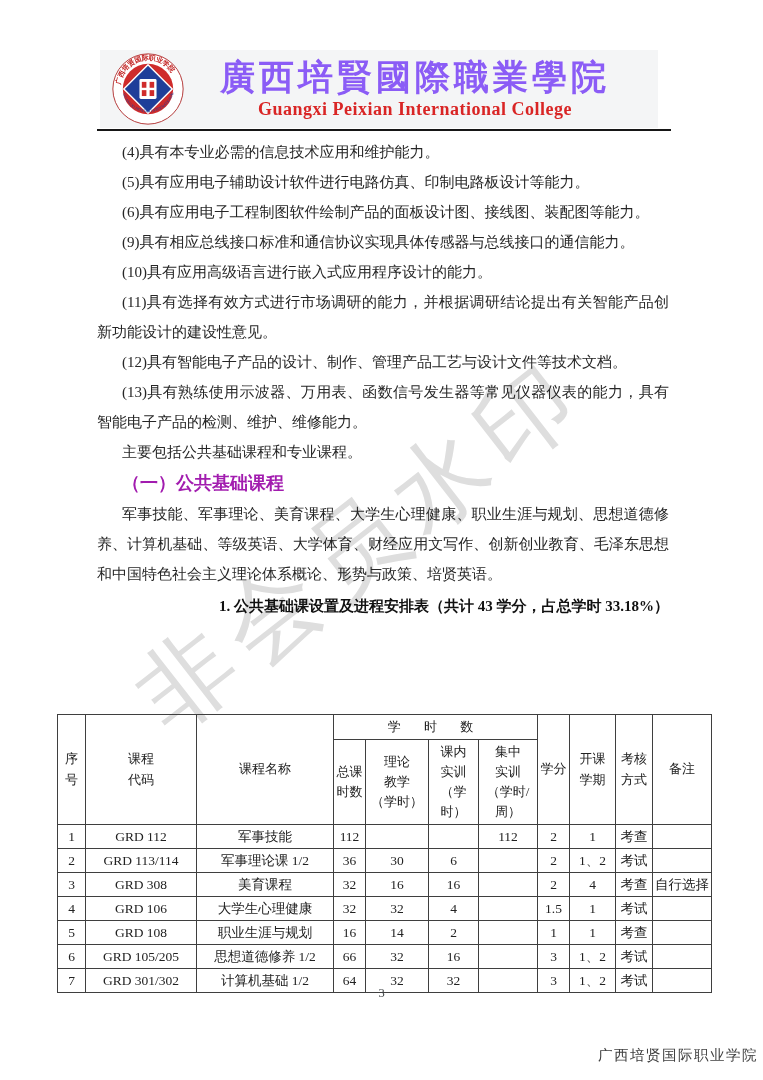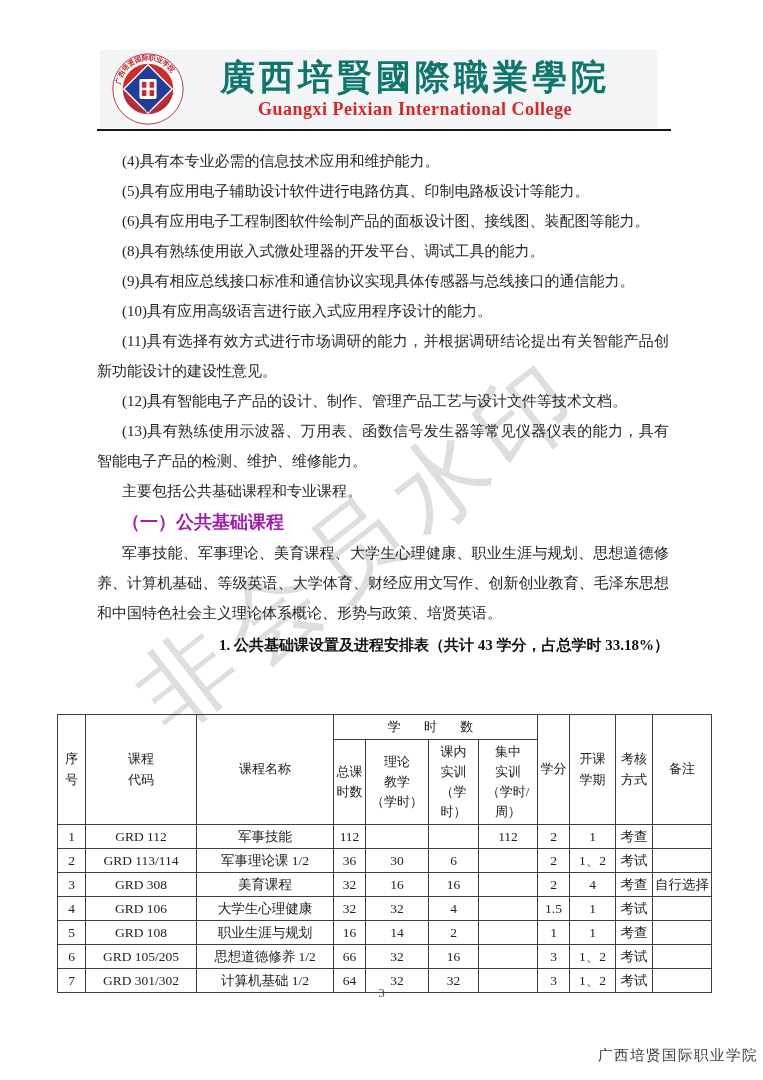--- a/index.html
+++ b/index.html
@@ -20,32 +20,32 @@
   }
 
   
   .header-band {
     position:absolute; left:100px; top:50px; width:558px; height:78px;
     background:#f4f5f6; display:flex; align-items:center; z-index:2;
   }
   .logo-wrap { margin-left:10px; width:76px; height:76px; flex:0 0 auto; }
   .titles { flex:1; text-align:center; padding-right:14px; }
   .college-zh {
-    color:#0f766e; font-size:35px; font-weight:bold; letter-spacing:4px;
+    color:#8b5cf6; font-size:35px; font-weight:bold; letter-spacing:4px;
     line-height:40px; font-family:"Liberation Serif",serif; white-space:nowrap;
   }
   .college-en {
     color:#d92525; font-size:18px; font-weight:bold; letter-spacing:0.5px;
     line-height:22px; font-family:"Liberation Serif",serif; white-space:nowrap;
   }
   .header-rule { position:absolute; left:97px; top:129px; width:574px; height:2px; background:#161616; z-index:2; }
 
   
   .textflow {
-    position:absolute; left:97px; top:146px; width:572px; height:578px; overflow:hidden;
+    position:absolute; left:97px; top:137px; width:572px; height:578px; overflow:hidden;
     font-size:15px; line-height:30px; color:#262626; z-index:1; text-align:justify;
   }
   .textflow p { margin:0; }
   p.item { text-indent:25px; }
   .section-heading {
     font-family:"Liberation Sans","DejaVu Sans",sans-serif;
     font-size:19px; font-weight:bold; color:#111;
     line-height:32px; margin:2px 0 0 0; padding-left:25px;
   }
   p.intro { text-indent:25px; line-height:30px; }
@@ -117,21 +117,20 @@
       <div class="college-zh">廣西培賢國際職業學院</div>
       <div class="college-en">Guangxi Peixian International College</div>
     </div>
   </div>
   <div class="header-rule"></div>
 
   <div class="textflow">
     <p class="item">(4)具有本专业必需的信息技术应用和维护能力。</p>
     <p class="item">(5)具有应用电子辅助设计软件进行电路仿真、印制电路板设计等能力。</p>
     <p class="item">(6)具有应用电子工程制图软件绘制产品的面板设计图、接线图、装配图等能力。</p>
-    <p class="item">(8)具有熟练使用嵌入式微处理器的开发平台、调试工具的能力。</p>
     <p class="item">(9)具有相应总线接口标准和通信协议实现具体传感器与总线接口的通信能力。</p>
     <p class="item">(10)具有应用高级语言进行嵌入式应用程序设计的能力。</p>
     <p class="item">(11)具有选择有效方式进行市场调研的能力，并根据调研结论提出有关智能产品创新功能设计的建设性意见。</p>
     <p class="item">(12)具有智能电子产品的设计、制作、管理产品工艺与设计文件等技术文档。</p>
     <p class="item">(13)具有熟练使用示波器、万用表、函数信号发生器等常见仪器仪表的能力，具有智能电子产品的检测、维护、维修能力。</p>
     <p class="intro">主要包括公共基础课程和专业课程。</p>
     <div class="subsection-heading">（一）公共基础课程</div>
     <p class="courses">军事技能、军事理论、美育课程、大学生心理健康、职业生涯与规划、思想道德修养、计算机基础、等级英语、大学体育、财经应用文写作、创新创业教育、毛泽东思想和中国特色社会主义理论体系概论、形势与政策、培贤英语。</p>
     <p class="table-title">1. 公共基础课设置及进程安排表（共计 43 学分，占总学时 33.18%）</p>
   </div>

